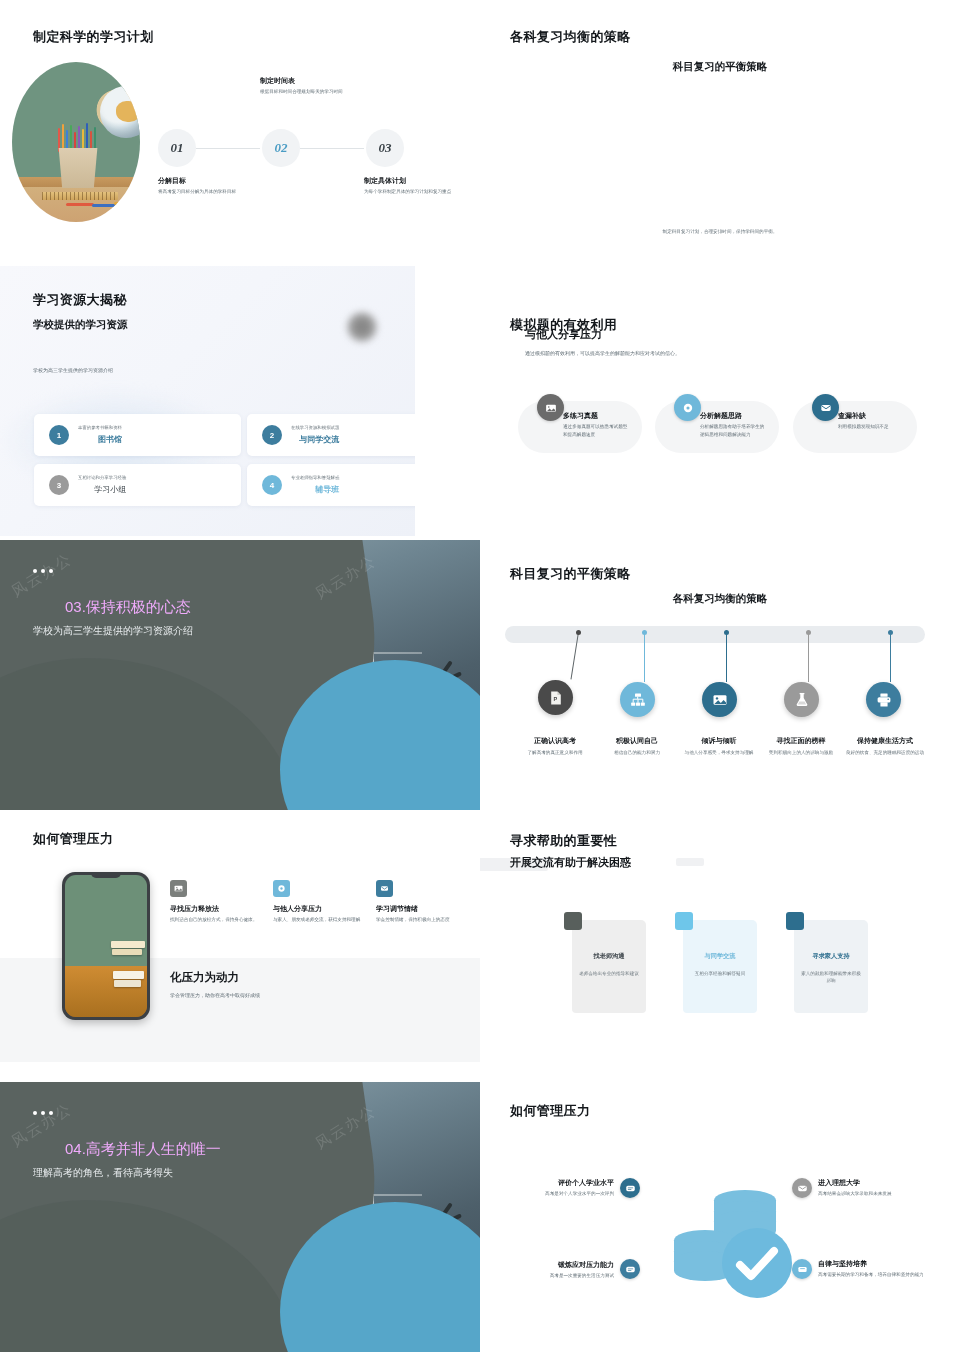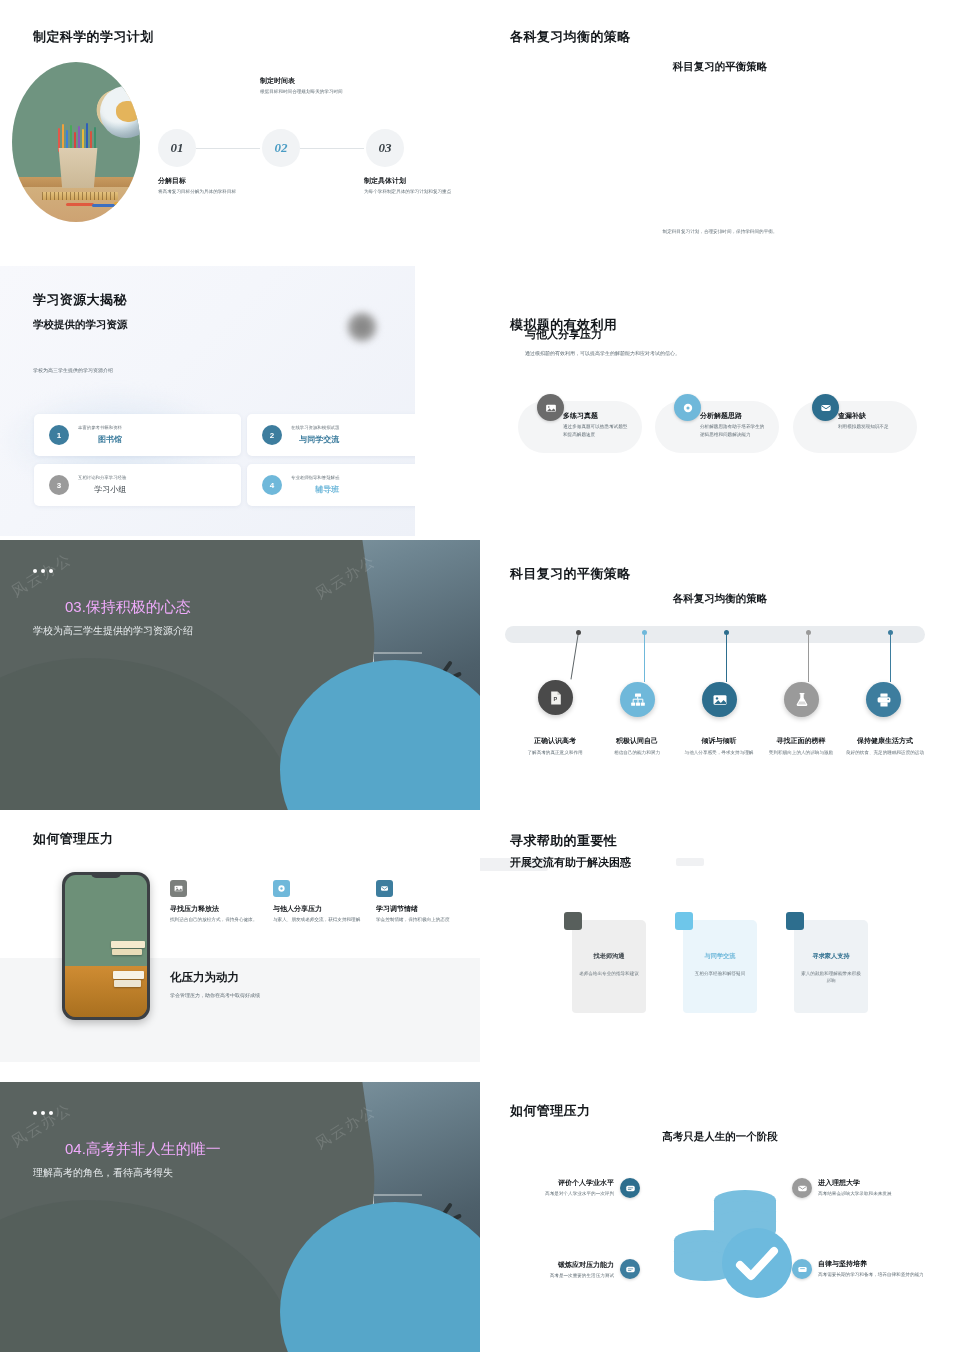--- a/index.html
+++ b/index.html
@@ -534,21 +534,20 @@
         <i></i>
         <i></i>
         <i></i>
       </div>
     <div class="dtitle">04.高考并非人生的唯一</div>
     <div class="dsub">理解高考的角色，看待高考得失</div>
   </section>
 
   <section class="slide" id="s10">
     <div class="s-title" style="position:absolute;left:30px;top:20px;">如何管理压力</div>
-    <div class="s-sub" style="position:absolute;left:0;top:48px;width:480px;text-align:center;">高考只是人生的一个阶段</div>
 
     <div style="position:absolute;left:192px;top:108px;width:130px;height:120px;">
       <div class="coin" style="left:42px;top:0;width:62px;height:30px;"></div>
       <div class="coin" style="left:42px;top:11px;width:62px;height:30px;"></div>
       <div class="coin" style="left:42px;top:21px;width:62px;height:30px;"></div>
       <div class="coin" style="left:2px;top:40px;width:62px;height:30px;"></div>
       <div class="coin" style="left:2px;top:51px;width:62px;height:30px;"></div>
       <div class="coin" style="left:2px;top:61px;width:62px;height:30px;"></div>
       <div class="check">
         <svg width="70" height="70" viewBox="0 0 70 70">

